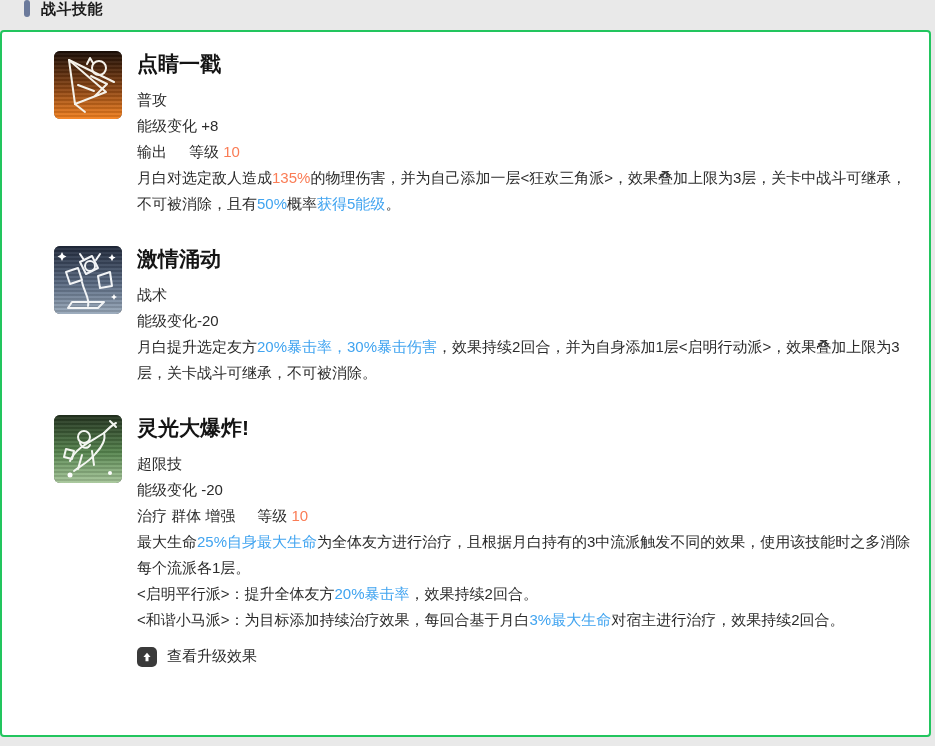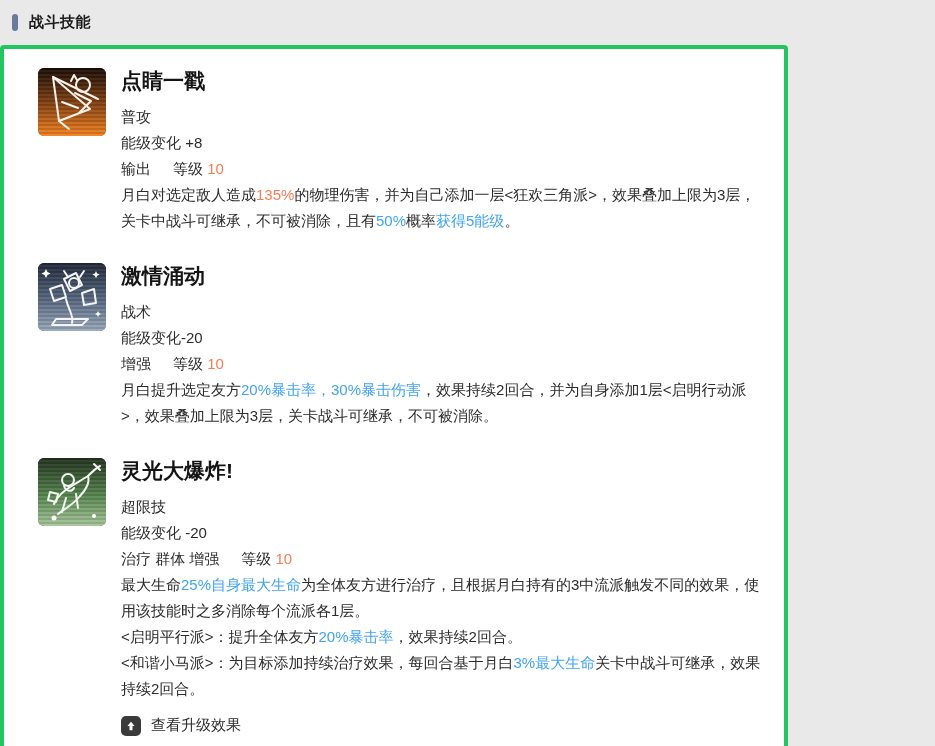--- a/index.html
+++ b/index.html
@@ -7,26 +7,26 @@
     --orange:#fa7c55;
     --blue:#41a4f0;
   }
   *{box-sizing:border-box}
   html,body{margin:0;padding:0}
   body{
     width:935px;height:746px;overflow:hidden;
     background:#e9e9e9;
     font-family:"Liberation Sans","DejaVu Sans",sans-serif;
   }
-  .section-header{height:45px;display:flex;align-items:center;padding-left:12px}
+  .section-header{height:30px;display:flex;padding-left:24px}
   .accent-bar{width:6px;height:17px;border-radius:3px;background:var(--accent);margin-right:11px}
   .section-title{font-size:15px;font-weight:bold;color:#1b1b1b;letter-spacing:.5px}
   .card{
-    background:#fff;border:4px solid #22c55e;border-radius:4px;
-    width:788px;height:707px;padding:19px 16px 0 34px;
+    background:#fff;border:2px solid #22c55e;border-radius:4px;
+    width:931px;height:707px;padding:19px 16px 0 52px;
   }
   .skill{display:flex;align-items:flex-start;margin-bottom:29px}
   .skill-icon{
     width:68px;height:68px;border-radius:6px;margin-right:15px;
     position:relative;overflow:hidden;flex:none;background:#555;
   }
   .skill-icon .grad{position:absolute;inset:0}
   .skill-icon .stripes{
     position:absolute;inset:0;
     background:repeating-linear-gradient(180deg,rgba(0,0,0,.10) 0 2px,rgba(255,255,255,.05) 2px 4px);
@@ -106,24 +106,20 @@
           <path d="M8 6 l1.5 3 l3 1.5 l-3 1.5 l-1.5 3 l-1.5 -3 l-3 -1.5 l3 -1.5 Z"></path>
           <path d="M58 8 l1.2 2.4 l2.4 1.2 l-2.4 1.2 l-1.2 2.4 l-1.2 -2.4 l-2.4 -1.2 l2.4 -1.2 Z"></path>
           <path d="M60 48 l1 2 l2 1 l-2 1 l-1 2 l-1 -2 l-2 -1 l2 -1 Z"></path>
         </g>
       </svg>
     </div>
     <div class="skill-body">
       <div class="skill-name">激情涌动</div>
       <div class="meta-line">战术</div>
       <div class="meta-line">能级变化-20</div>
-      <div class="meta-line">
-        <span>增强</span><span class="level-label">等级</span>
-        <span class="level-value">10</span>
-      </div>
       <div>
           <div class="rich-line"><span>月白提升选定友方</span><span class="seg-blue">20%暴击率，30%暴击伤害</span><span>，效果持续2回合，并为自身添加1层&lt;启明行动派&gt;，效果叠加上限为3层，关卡战斗可继承，不可被消除。</span></div>
         </div>
     </div>
   </div>
 
   <div class="skill">
     <div class="skill-icon">
       <div class="grad" style="background: linear-gradient(rgb(35, 50, 31) 0%, rgb(87, 134, 79) 55%, rgb(167, 199, 155) 100%);"></div>
       <div class="stripes"></div>
@@ -149,21 +145,21 @@
       <div class="skill-name">灵光大爆炸!</div>
       <div class="meta-line">超限技</div>
       <div class="meta-line">能级变化 -20</div>
       <div class="meta-line">
         <span>治疗 群体 增强</span><span class="level-label">等级</span>
         <span class="level-value">10</span>
       </div>
       <div>
           <div class="rich-line"><span>最大生命</span><span class="seg-blue">25%自身最大生命</span><span>为全体友方进行治疗，且根据月白持有的3中流派触发不同的效果，使用该技能时之多消除每个流派各1层。</span></div>
           <div class="rich-line"><span>&lt;启明平行派&gt;：提升全体友方</span><span class="seg-blue">20%暴击率</span><span>，效果持续2回合。</span></div>
-          <div class="rich-line"><span>&lt;和谐小马派&gt;：为目标添加持续治疗效果，每回合基于月白</span><span class="seg-blue">3%最大生命</span><span>关卡中战斗可继承，效果持续2回合。</span></div>
+          <div class="rich-line"><span>&lt;和谐小马派&gt;：为目标添加持续治疗效果，每回合基于月白</span><span class="seg-blue">3%最大生命</span><span>对宿主进行治疗，效果持续2回合。</span></div>
         </div>
       <div class="upgrade-row">
         <span class="upgrade-icon">
           <svg width="12" height="12" viewBox="0 0 20 20">
             <path d="M10 3 L16 10 H12.5 V17 H7.5 V10 H4 Z" fill="#ffffff"></path>
           </svg>
         </span>
         <span class="upgrade-label">查看升级效果</span>
       </div>
     </div>

